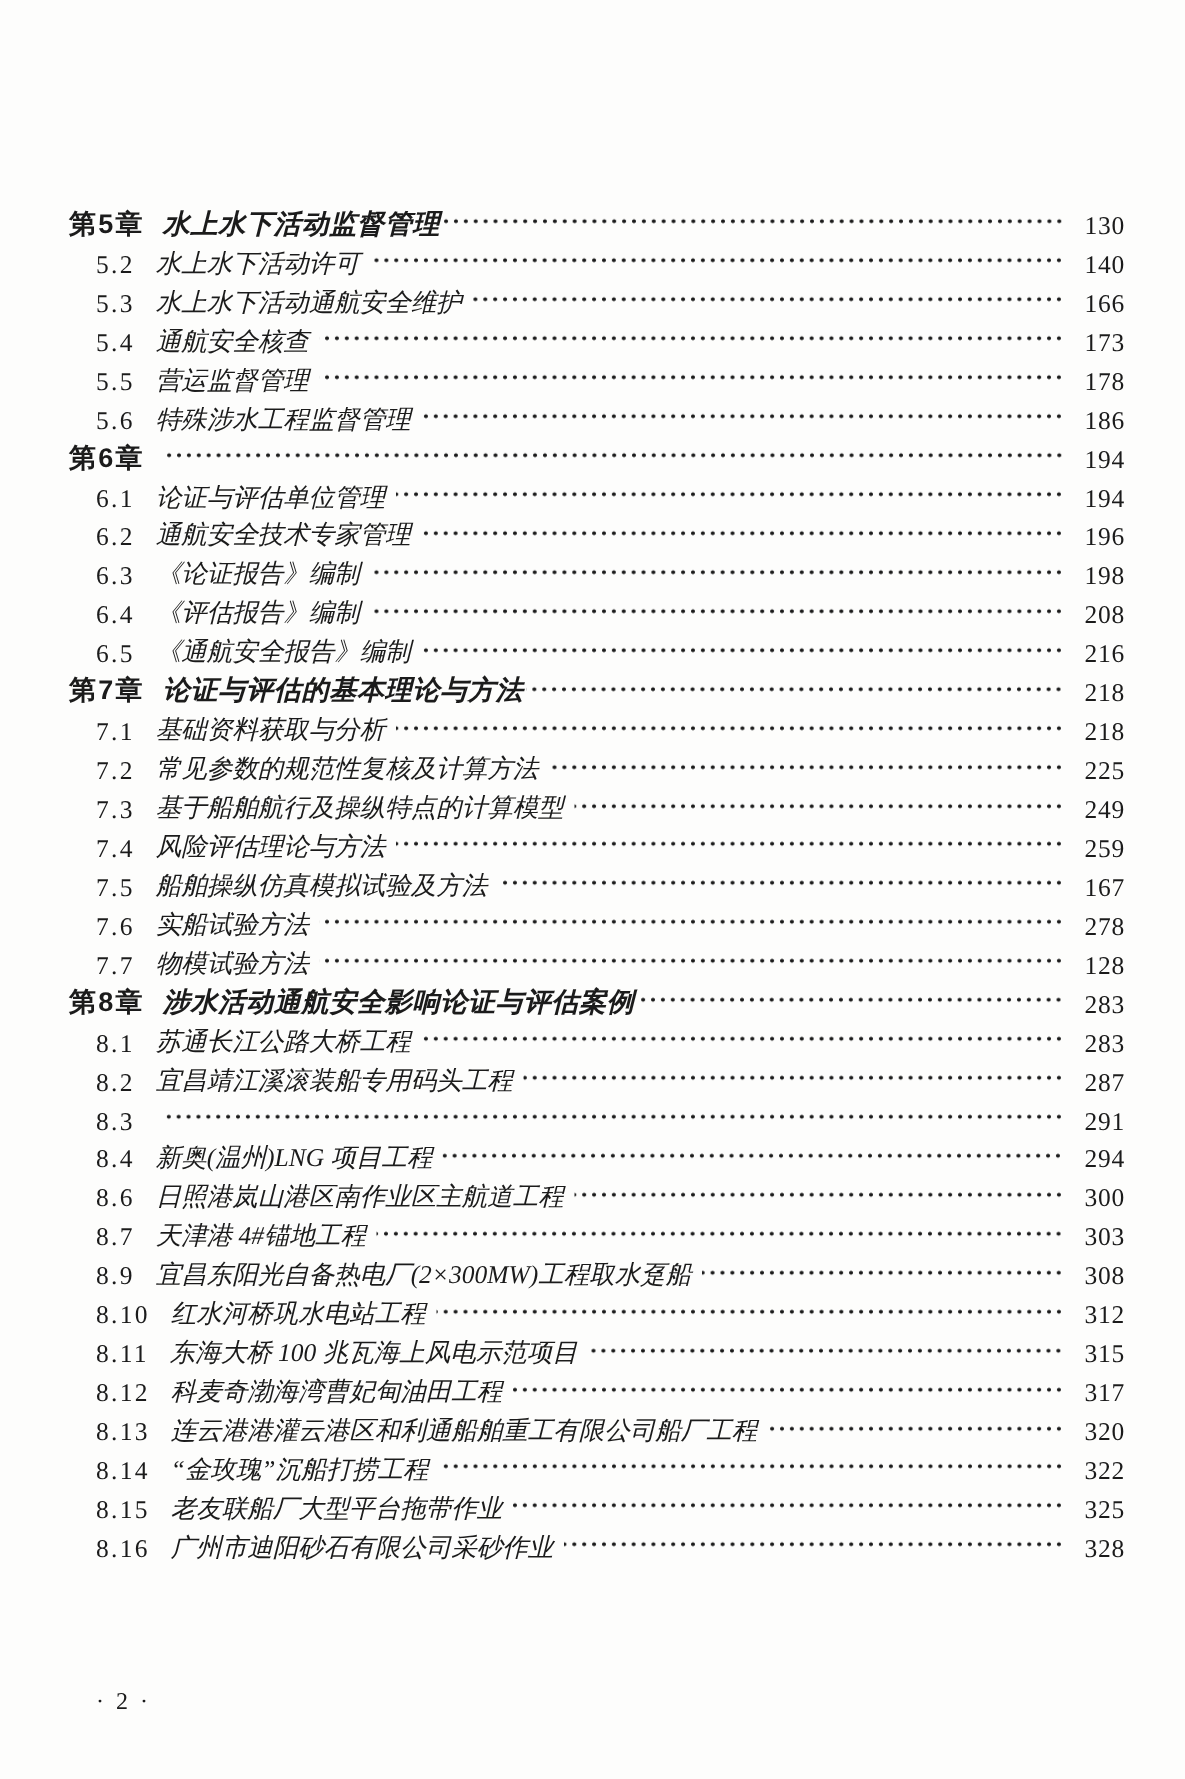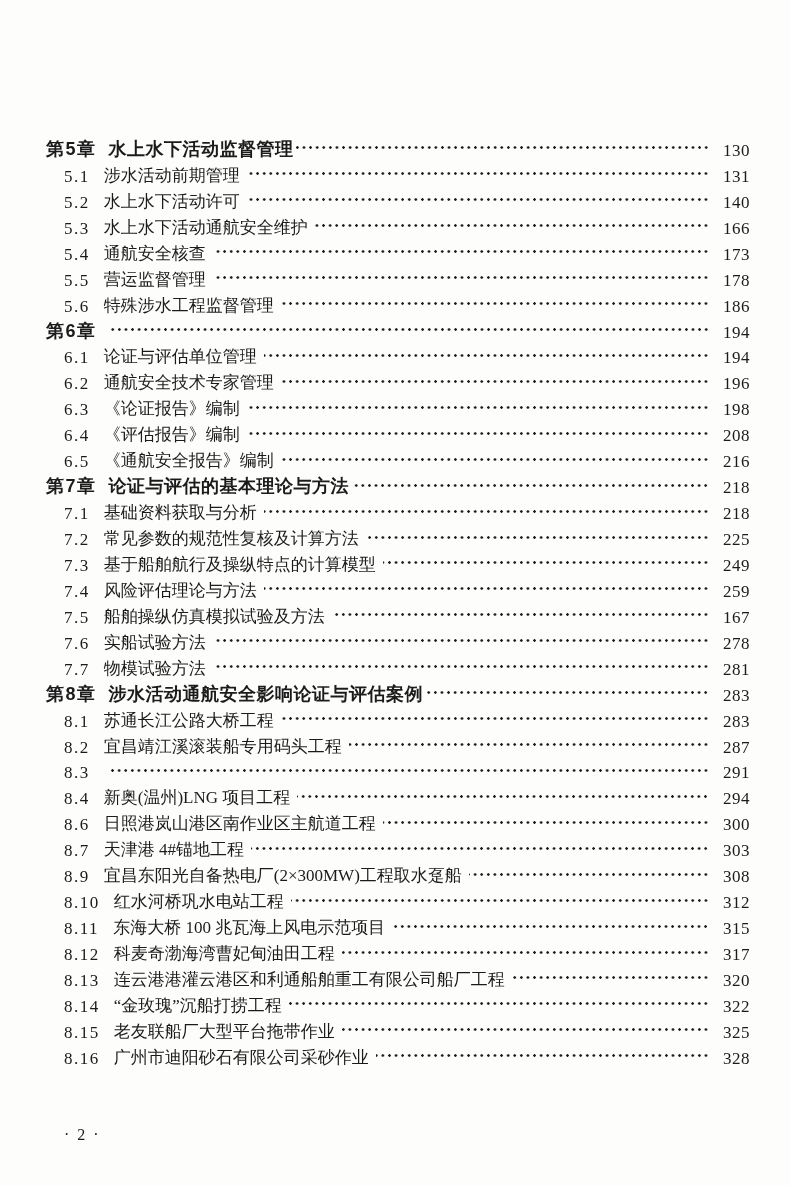--- a/index.html
+++ b/index.html
@@ -47,20 +47,21 @@
     letter-spacing: 1.5px;
   }
   .section .num {
     margin-right: 14px;
   }
   .chapter .num {
     margin-right: 12px;
   }
   .title {
     flex: 0 0 auto;
+    font-style: italic;
   }
   .dots {
     flex: 1 1 auto;
     align-self: center;
     height: 11px;
     margin-left: 7px;
     margin-right: 7px;
     background-image: radial-gradient(circle, #1b1b1b 1.05px, rgba(0,0,0,0) 1.5px);
     background-size: 6.6px 11px;
     background-repeat: repeat-x;
@@ -93,26 +94,20 @@
 <div class="page-surface"></div>
 
 <div class="toc">
     <div class="row chapter">
       <span class="num">第5章</span>
       <span class="title">水上水下活动监督管理</span>
       <span class="dots"></span>
       <span class="page">130</span>
     </div>
     <div class="row section">
-      <span class="num">5.1</span>
-      <span class="title">涉水活动前期管理</span>
-      <span class="dots"></span>
-      <span class="page">131</span>
-    </div>
-    <div class="row section">
       <span class="num">5.2</span>
       <span class="title">水上水下活动许可</span>
       <span class="dots"></span>
       <span class="page">140</span>
     </div>
     <div class="row section">
       <span class="num">5.3</span>
       <span class="title">水上水下活动通航安全维护</span>
       <span class="dots"></span>
       <span class="page">166</span>
@@ -209,21 +204,21 @@
     <div class="row section">
       <span class="num">7.6</span>
       <span class="title">实船试验方法</span>
       <span class="dots"></span>
       <span class="page">278</span>
     </div>
     <div class="row section">
       <span class="num">7.7</span>
       <span class="title">物模试验方法</span>
       <span class="dots"></span>
-      <span class="page">281</span>
+      <span class="page">128</span>
     </div>
     <div class="row chapter">
       <span class="num">第8章</span>
       <span class="title">涉水活动通航安全影响论证与评估案例</span>
       <span class="dots"></span>
       <span class="page">283</span>
     </div>
     <div class="row section">
       <span class="num">8.1</span>
       <span class="title">苏通长江公路大桥工程</span>

